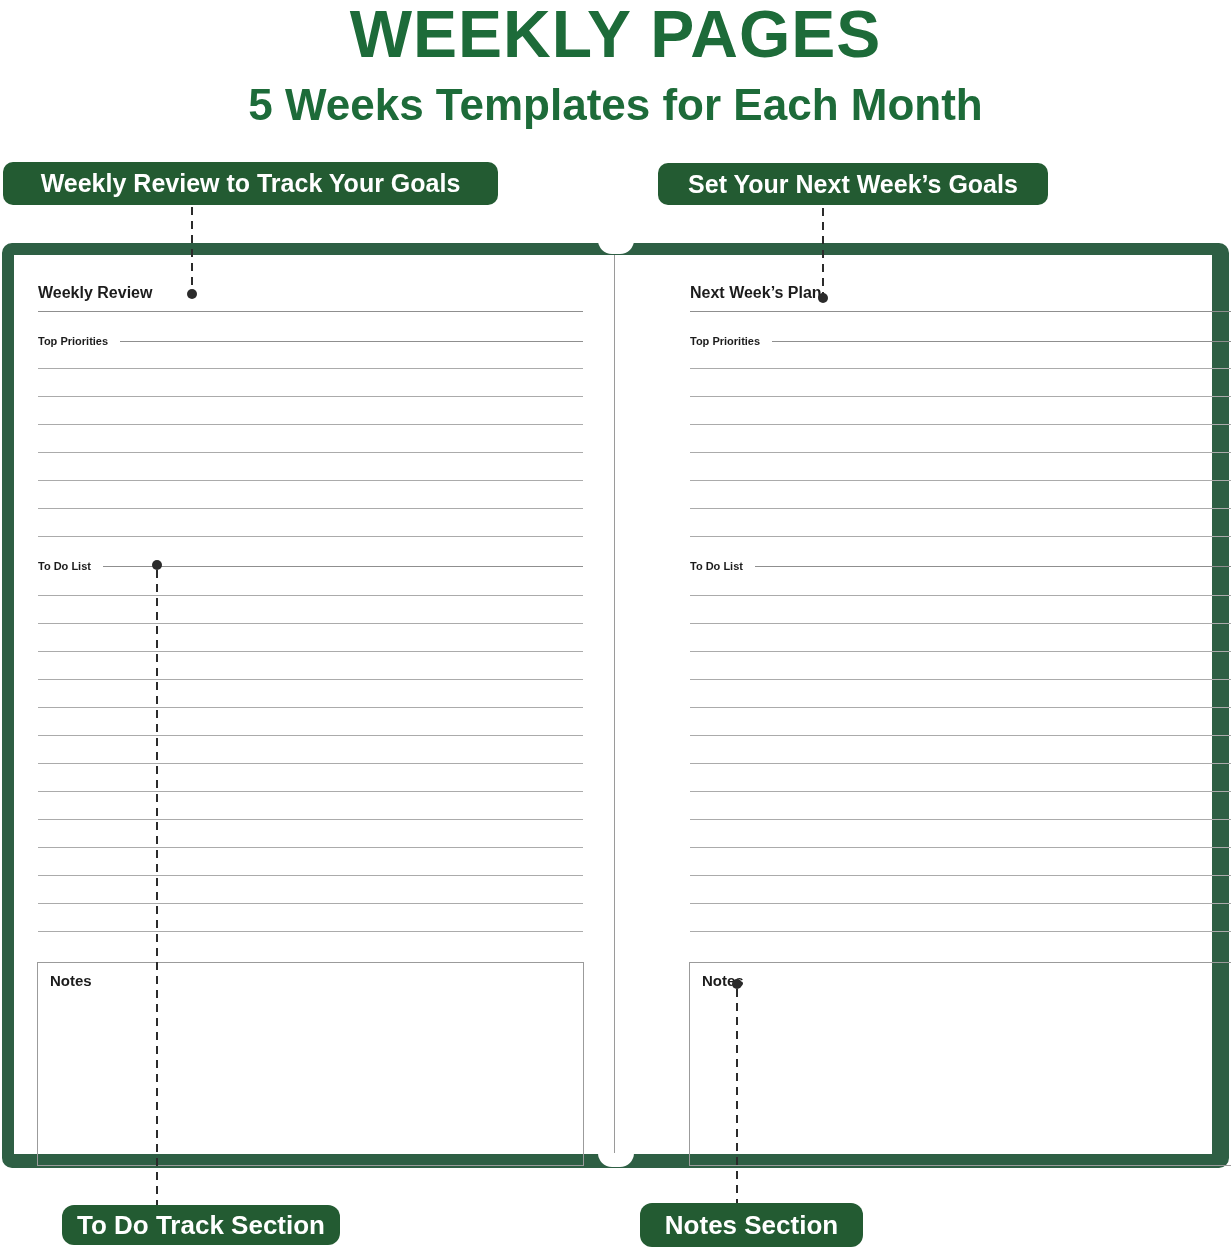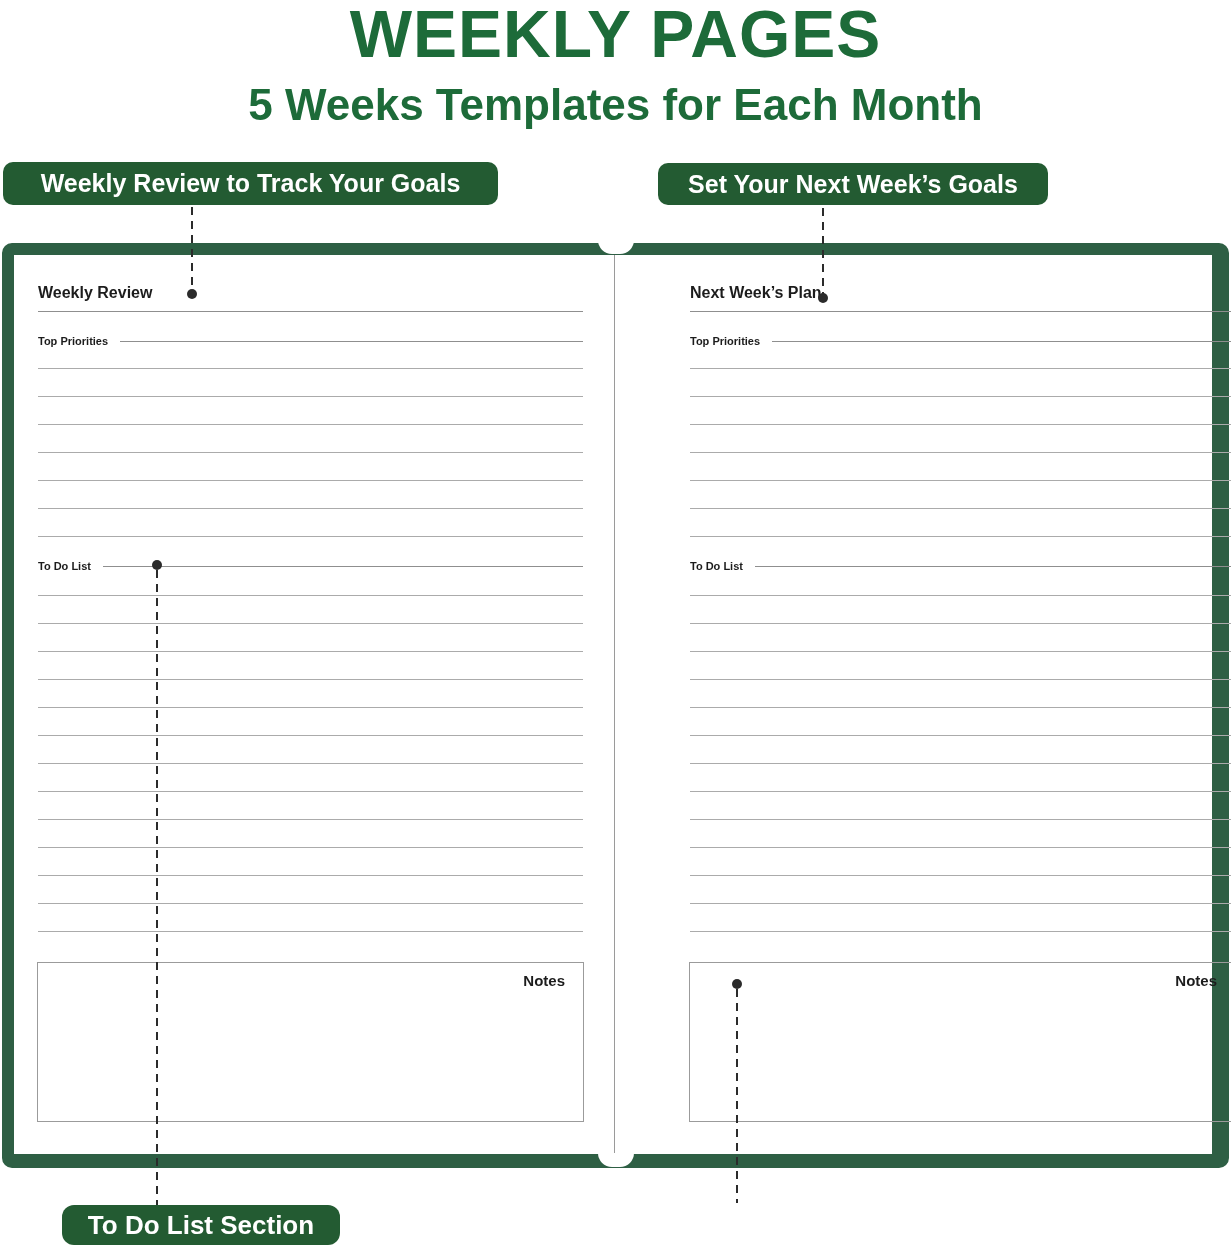--- a/index.html
+++ b/index.html
@@ -30,35 +30,35 @@
   .notebook{
     position:absolute;left:2px;top:243px;width:1227px;height:925px;box-sizing:border-box;
     background:#fff;border:12px solid var(--border-green,#2e5f44);
     border-right-width:17px;border-bottom-width:14px;border-radius:10px;
   }
   .spine{position:absolute;left:614px;top:255px;width:1px;height:900px;background:#9a9a9a;}
   .notch{position:absolute;width:36px;height:14px;background:#fff;border-radius:0 0 18px 18px;left:598px;}
   .notch-top{top:240px;}
   .notch-bottom{top:1153px;}
   
-  .page{position:absolute;top:254px;width:545px;height:901px;text-align:right;}
+  .page{position:absolute;top:254px;width:545px;height:901px;}
   .page-left{left:38px;}
   .page-right{left:666px;margin-left:24px;}
   .pg-title{position:absolute;top:30px;left:0;font-size:16px;font-weight:bold;}
   .pg-underline{position:absolute;top:57px;left:0;right:0;border-top:1.5px solid var(--divider-gray,#8f8f8f);}
   .label-row{position:absolute;left:0;right:0;height:22px;display:flex;align-items:center;gap:12px;}
   .row-priorities{top:76px;}
   .row-todo{top:301px;}
   .lbl{font-size:11px;font-weight:bold;}
   .lbl-line{flex:1;border-top:1.5px solid var(--divider-gray,#8f8f8f);height:0;}
   .rules{position:absolute;left:0;right:0;top:0;height:0;}
   .rule{position:absolute;left:0;right:0;height:1px;background:var(--rule-gray,#ababab);}
   .notes-box{
-    position:absolute;top:708px;left:-1px;right:-1px;height:160px;box-sizing:border-box;
-    border:1px solid #9b9b9b;padding:9px 18px;
+    position:absolute;top:708px;left:-1px;right:-1px;height:204px;box-sizing:border-box;
+    border:1px solid #9b9b9b;padding:9px 12px;
   }
   .notes-lbl{font-size:15px;font-weight:bold;}
   
   .connector{
     position:absolute;width:2px;
     background:repeating-linear-gradient(to bottom,var(--connector-black,#2b2b2b) 0 8px,transparent 8px 14px);
   }
   .c1{left:191px;top:207px;height:83px;}
   .c2{left:822px;top:208px;height:87px;}
   .c3{left:156px;top:570px;height:636px;}
@@ -167,15 +167,16 @@
 
   <div class="connector c1"></div>
   <div class="connector c2"></div>
   <div class="connector c3"></div>
   <div class="connector c4"></div>
   <div class="dot d1"></div>
   <div class="dot d2"></div>
   <div class="dot d3"></div>
   <div class="dot d4"></div>
 
-  <div class="badge badge-bl">To Do List Section</div>
+  <div class="badge badge-bl">To Do Track Section</div>
+  <div class="badge badge-br">Notes Section</div>
 
 </div>
 
 </body></html>

